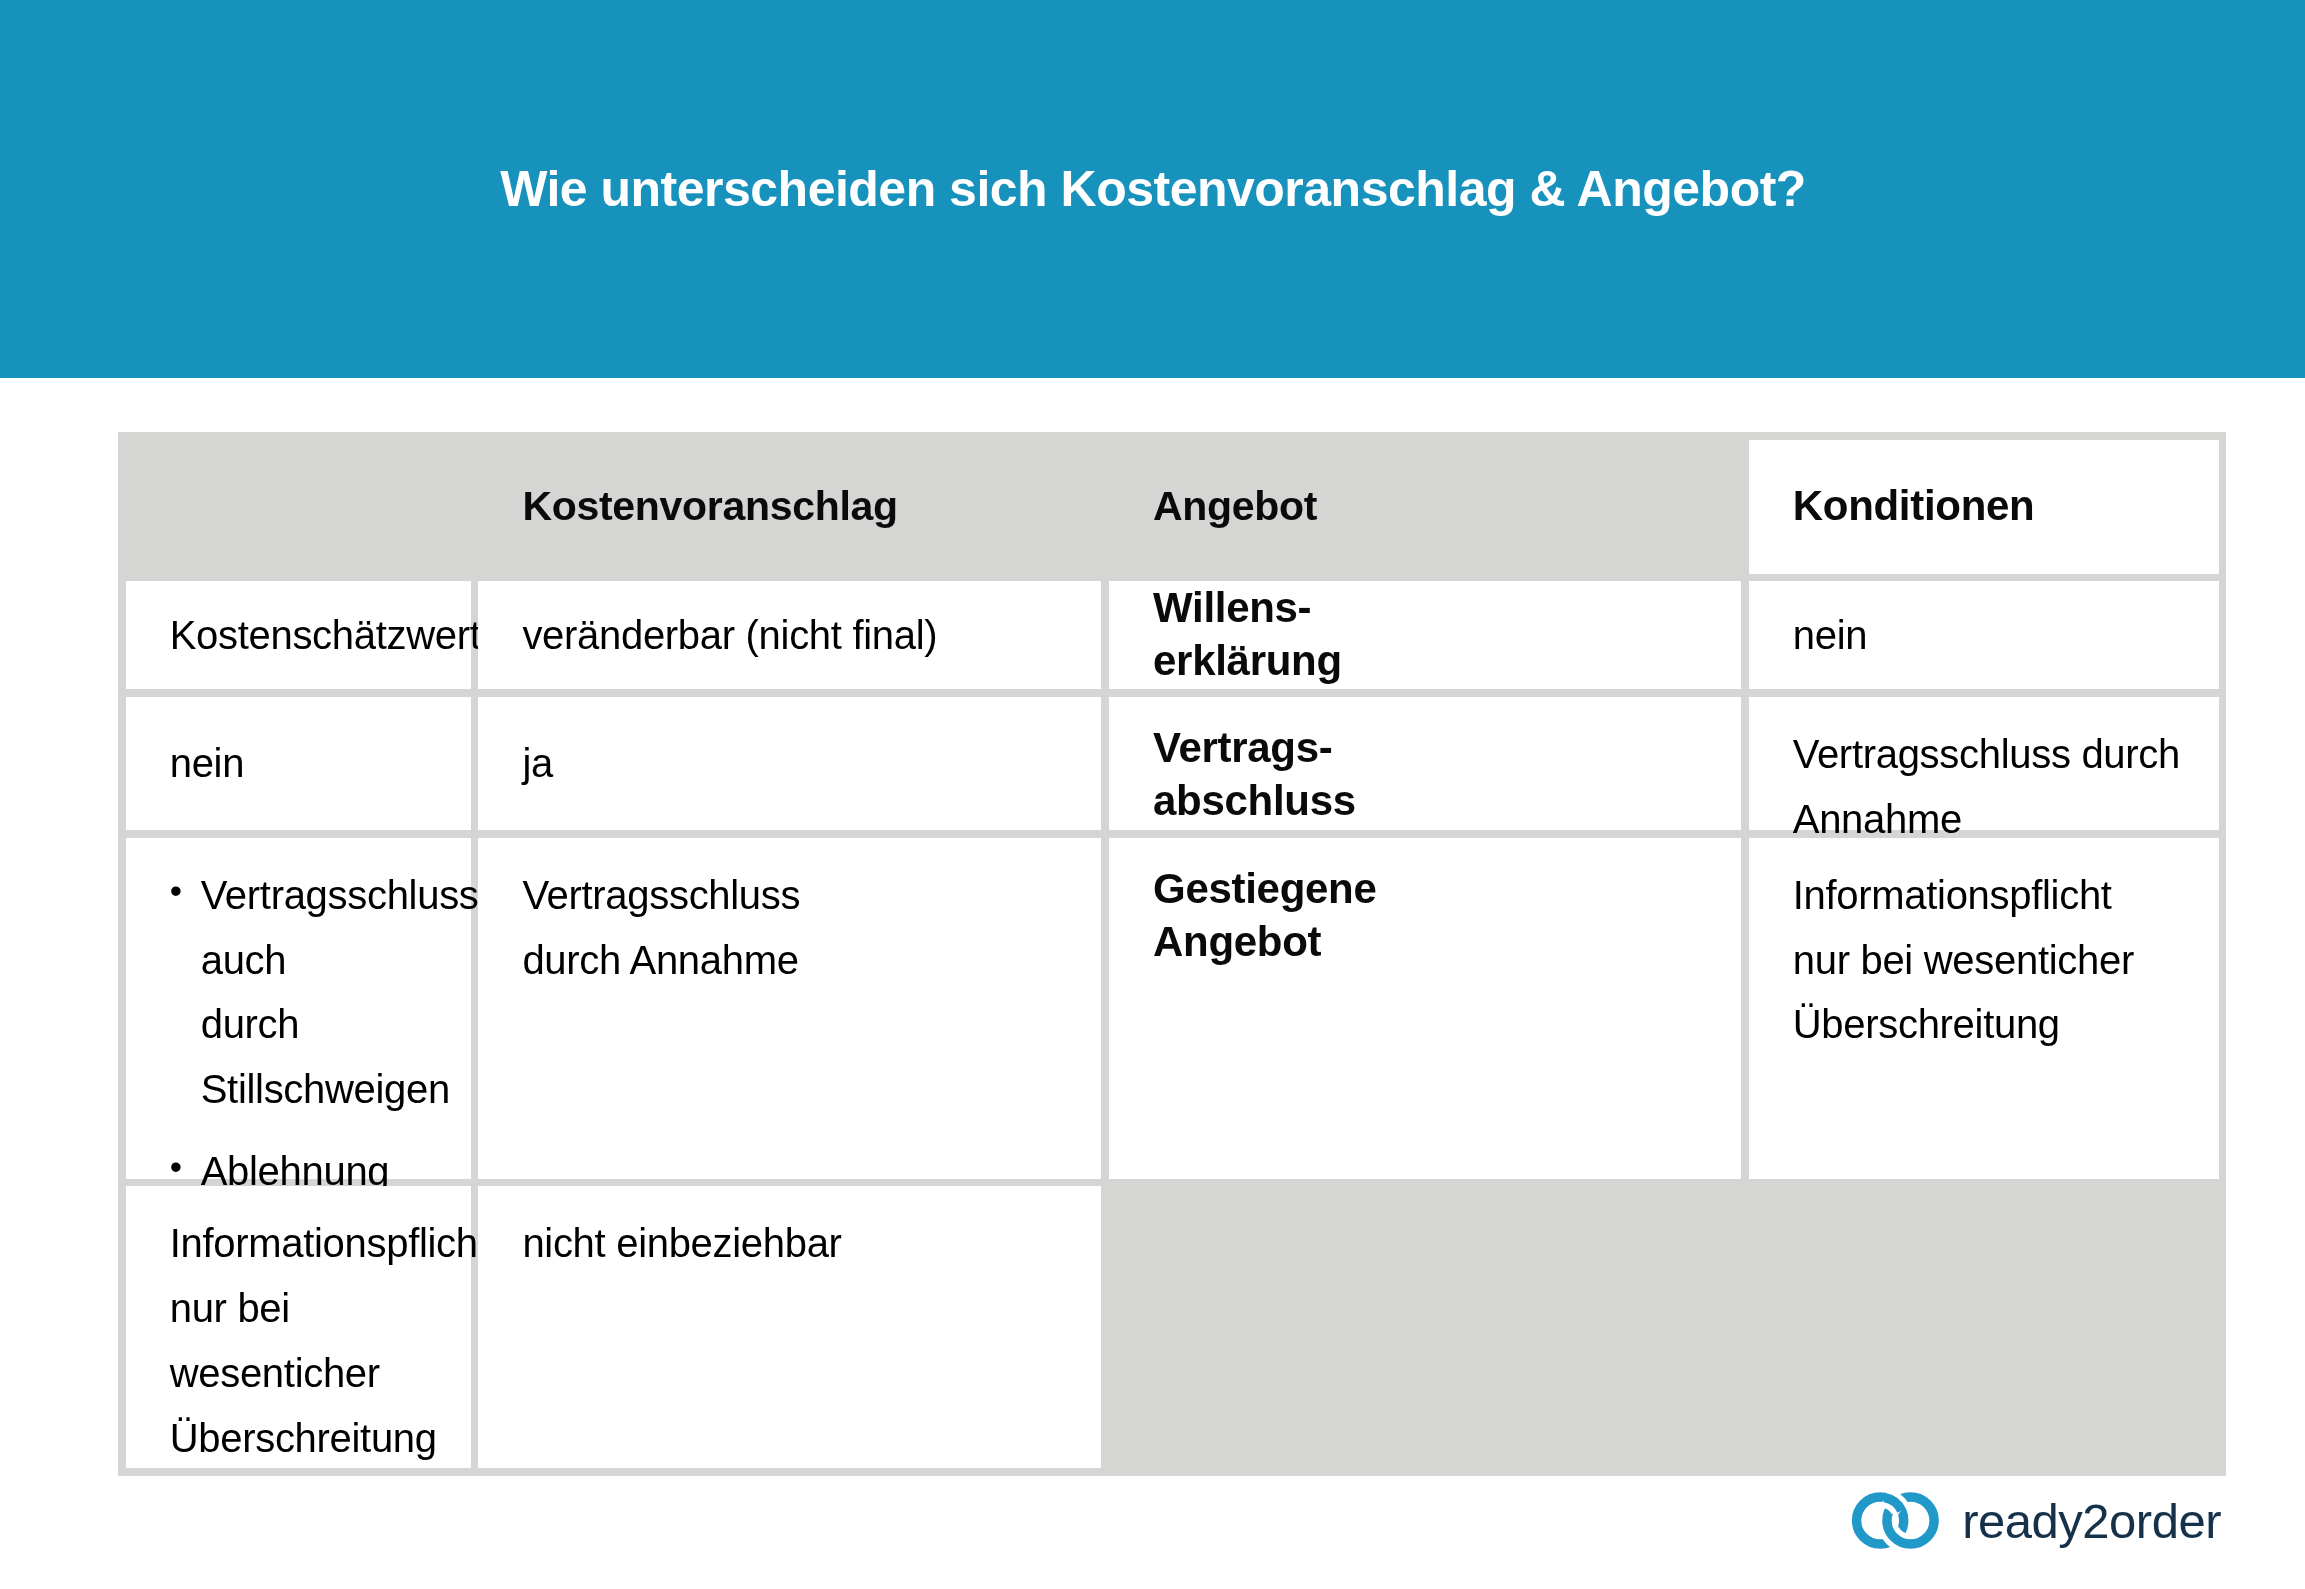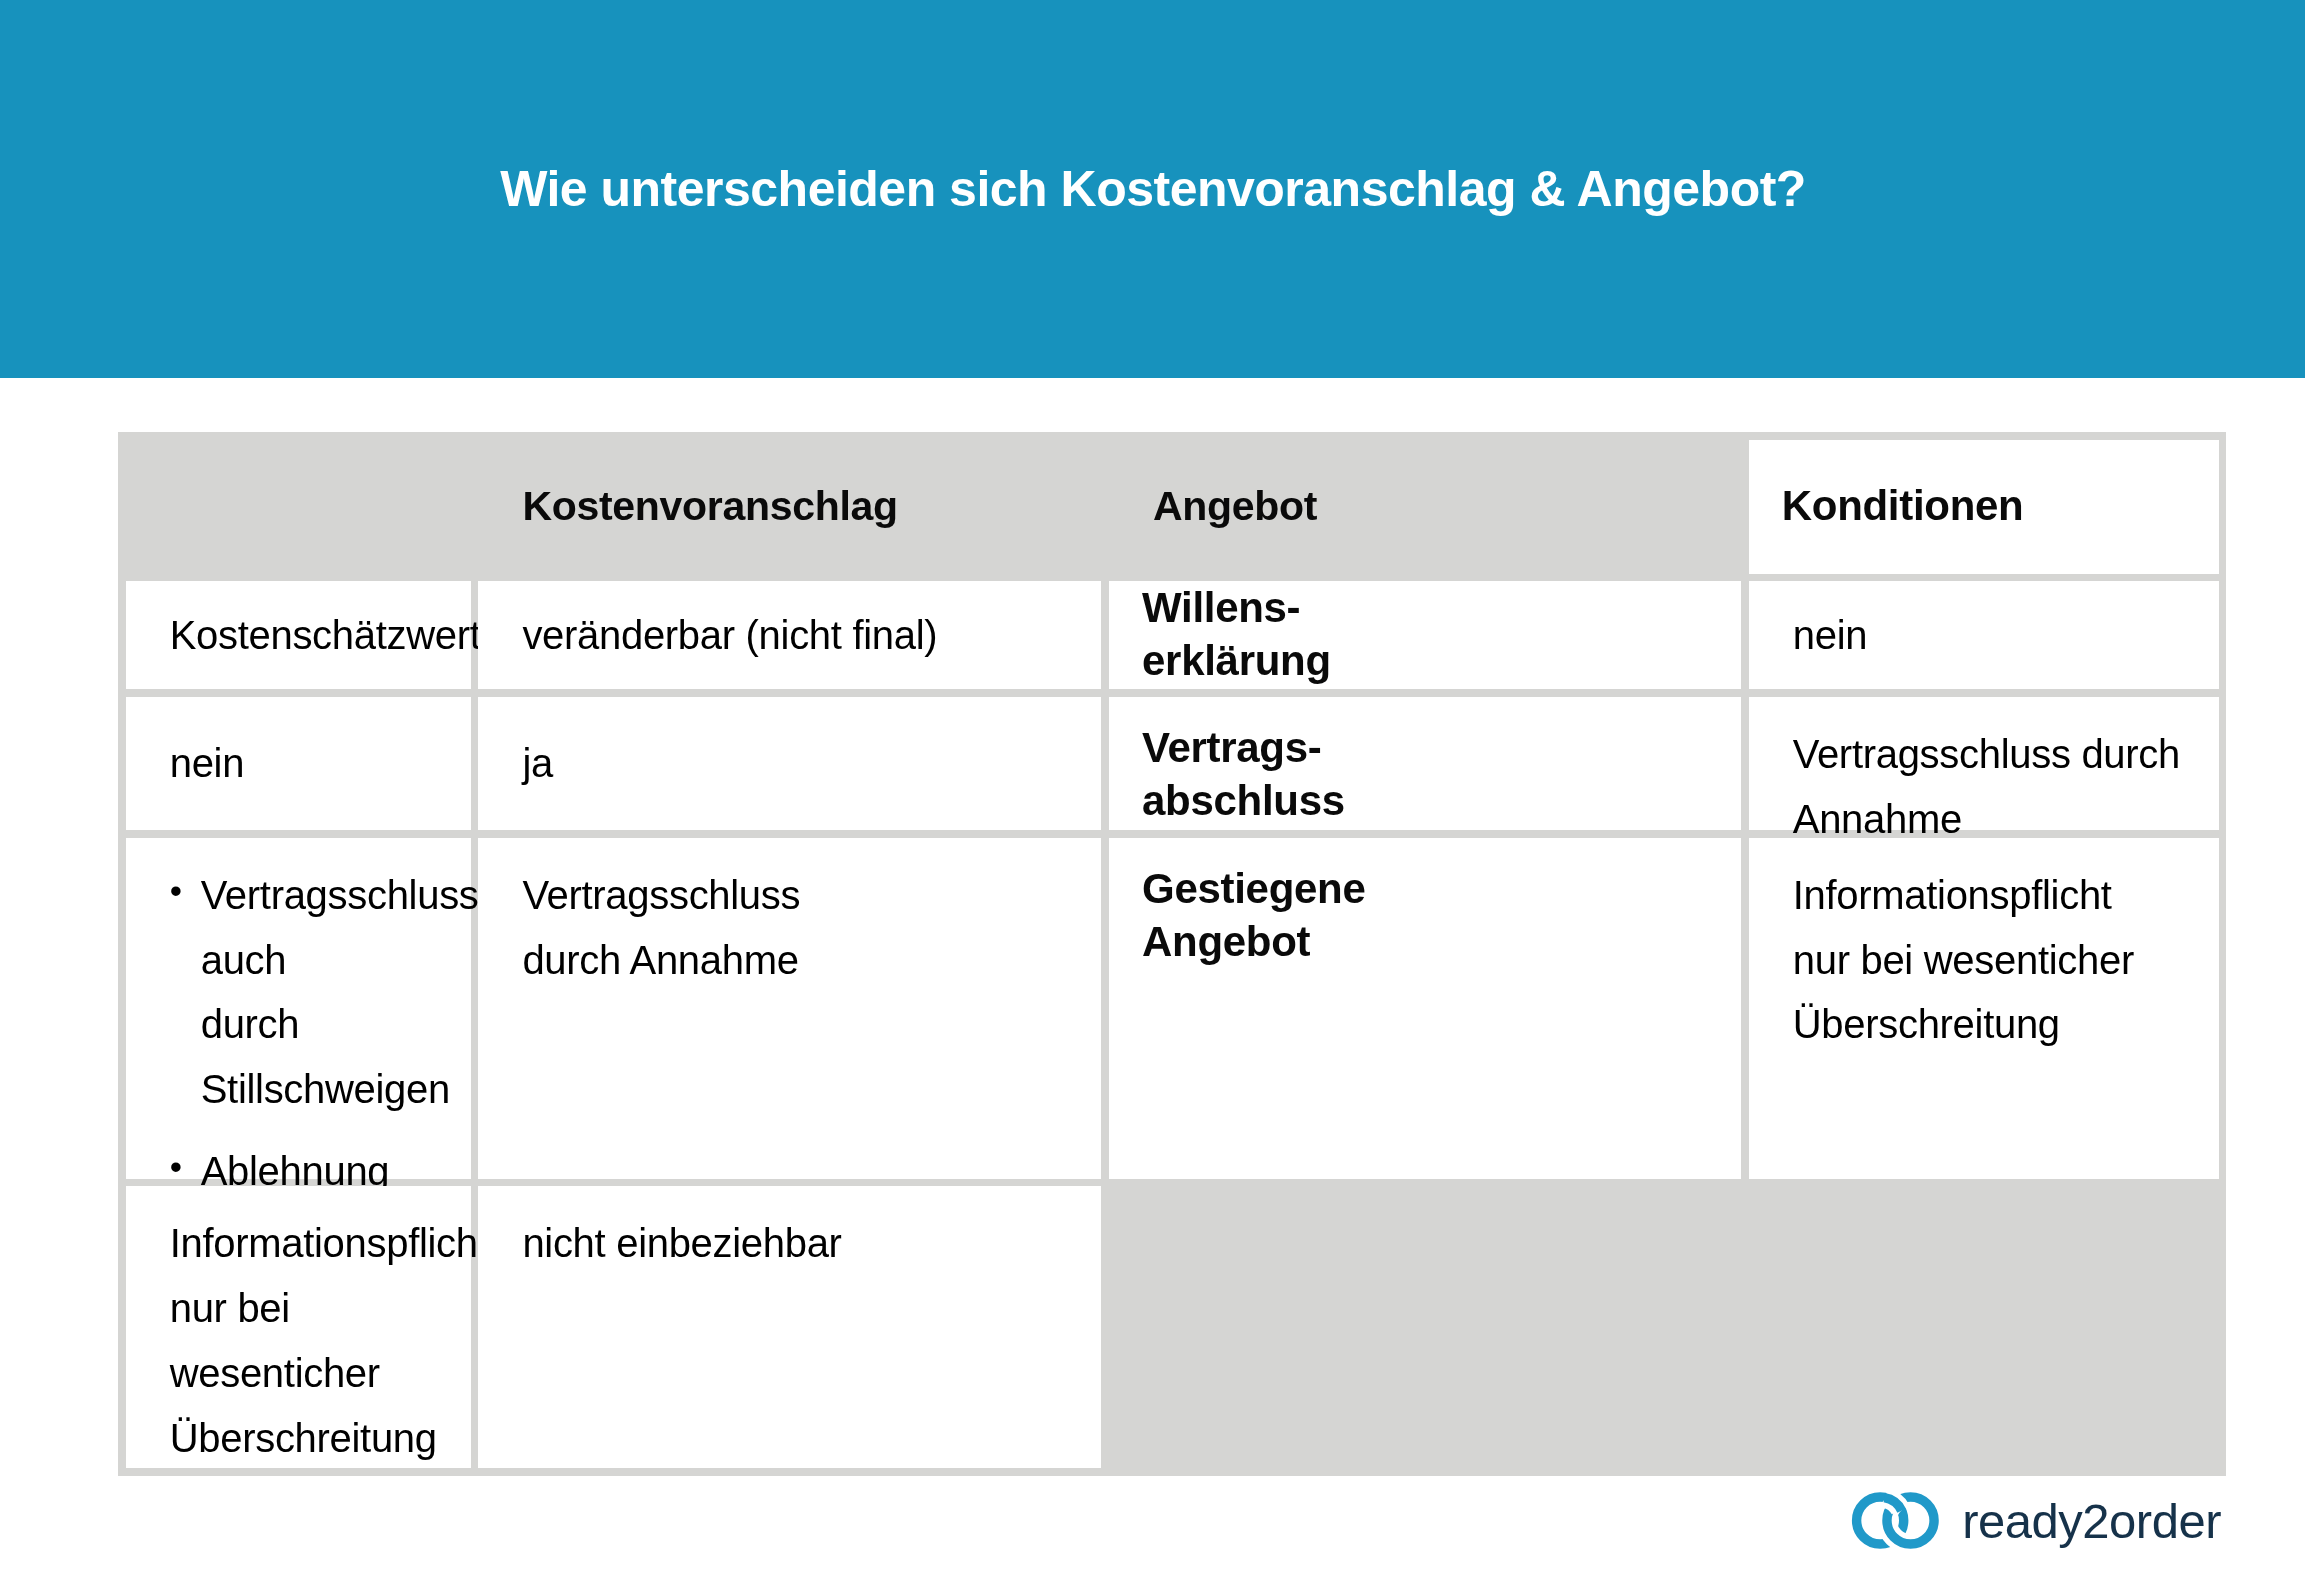--- a/index.html
+++ b/index.html
@@ -69,21 +69,21 @@
     font-weight: bold;
     font-size: 41px;
     color: #0a0a0a;
     line-height: 1.2;
   }
   .cell.label {
     font-weight: bold;
     font-size: 42px;
     color: #0a0a0a;
     line-height: 1.26;
-    padding-left: 33px;
+    padding-left: 44px;
     padding-right: 13.4px;
   }
   .cell.top {
     justify-content: flex-start;
     padding-top: 25px;
   }
   .bullet-item {
     display: flex;
     align-items: flex-start;
   }

